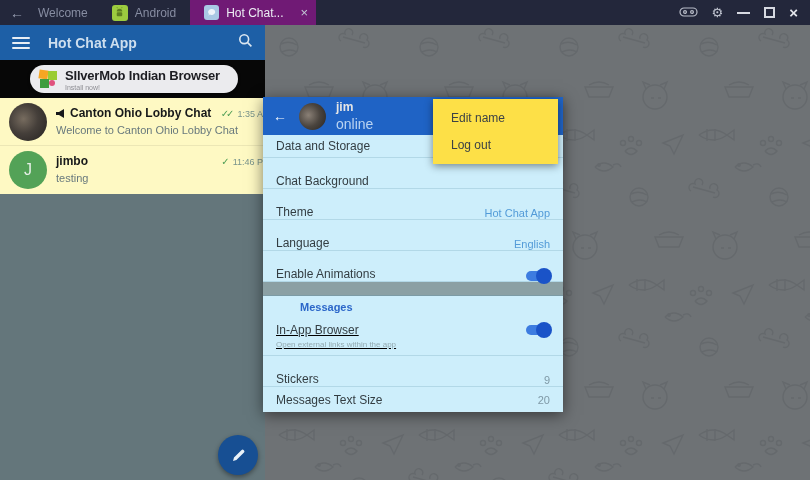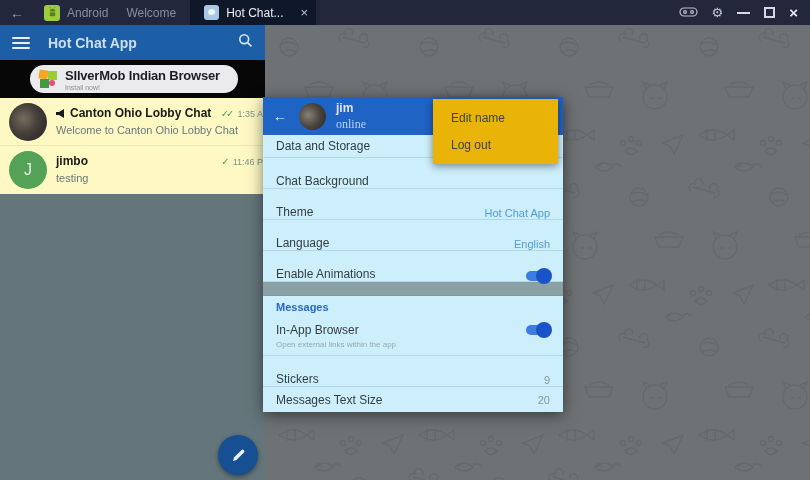--- a/index.html
+++ b/index.html
@@ -7,21 +7,21 @@
   body { font-family:"Liberation Sans","DejaVu Sans",sans-serif; position:relative; background:#6e7275; }
 
   
   .titlebar { position:absolute; left:0; top:0; width:810px; height:25px; background:#23273b;
               display:flex; align-items:center; z-index:30; }
   .tb-back { width:34px; text-align:center; color:#9aa1b5; font-size:14px; cursor:default; }
   .tb-tab { height:25px; display:flex; align-items:center; gap:7px; padding:0 14px;
             color:#878da2; font-size:12px; }
   .tb-tab.welcome { padding-left:4px; }
   .tb-tab.android { padding-left:10px; }
-  .tb-tab.active { background:#0f172a; color:#eceef4; padding-right:8px; }
+  .tb-tab.active { background:#701a75; color:#eceef4; padding-right:8px; }
   .android-icon { width:16px; height:16px; border-radius:3px; background:#9ccc3f;
                   display:flex; align-items:center; justify-content:center; }
   .chat-tab-icon { width:15px; height:15px; border-radius:3px; background:#a9c8e4;
                    display:flex; align-items:center; justify-content:center; }
   .tb-tab-close { color:#c3c8d6; font-size:13px; margin-left:10px; }
   .tb-spacer { flex:1; }
   .tb-right { display:flex; align-items:center; gap:14px; padding-right:12px; }
   .tb-ico { color:#c2c6d2; font-size:13px; line-height:1; }
   .tb-min { width:13px; height:2px; background:#d6d9e1; }
   .tb-max { width:11px; height:11px; border:2px solid #d6d9e1; }
@@ -74,42 +74,42 @@
   
   .dialog { position:absolute; left:263px; top:97px; width:300px; height:315px; z-index:10;
             box-shadow:0 3px 14px rgba(0,0,0,.5); background:#cdeefb; overflow:hidden; }
   .dlg-header { position:absolute; left:0; top:0; width:300px; height:38px; background:#1f63c5;
                 display:flex; align-items:center; }
   .dlg-back { color:#f2f6fb; font-size:14px; margin-left:10px; width:20px; }
   .dlg-avatar { width:27px; height:27px; border-radius:50%; margin-left:6px;
                 background:radial-gradient(circle at 35% 45%, #8a8076 0%, #4a443e 50%, #262321 100%); }
   .dlg-user { margin-left:10px; }
   .dlg-name { color:#e5e5e5; font-size:12px; font-weight:bold; }
-  .dlg-status { color:#b9d3f1; font-size:12px; margin-top:2px;font-family:Liberation Serif, serif; }
+  .dlg-status { color:#b9d3f1; font-size:14px; margin-top:2px; }
 
   .dlg-body { position:absolute; left:0; top:38px; width:300px; height:277px; background:#cdeefb; }
   .srow { position:relative; display:flex; align-items:center; padding:0 13px;
           border-bottom:1px solid rgba(130,175,195,.35); }
   .srow-label { font-size:12px; color:#333d42; flex:1; }
   .srow-value { font-size:11px; color:#539bd8; }
   .srow-num { font-size:11px; color:#7f99a6; }
   .h23 { height:23px;justify-content:center; } .h31 { height:31px;align-items:flex-end; } .h40 { height:40px; } .h25 { height:25px; border-bottom:none; }
   .section-gap { height:14px; background:#8ba0a4; border-bottom:1px solid rgba(110,150,165,.5); }
-  .section-head { height:20px; display:flex; align-items:flex-end; padding:0 13px 3px 13px; }
+  .section-head { height:20px; display:flex; align-items:flex-end; padding:0 13px 3px 13px;margin-left:24px; }
   .section-head span { font-size:11px; font-weight:bold; color:#2c67c9; }
-  .two-line { flex-direction:column; align-items:stretch; justify-content:center; }
+  .two-line { flex-direction:column; align-items:stretch; justify-content:center;text-decoration:underline; }
   .two-line .line1 { display:flex; align-items:center; }
   .sub-label { font-size:8px; color:#93aab1; margin-top:3px; }
 
   .toggle { position:relative; width:24px; height:10px; border-radius:5px; background:#3d7ce0; flex:none; }
   .toggle .knob { position:absolute; right:-2px; top:-3px; width:16px; height:16px; border-radius:50%;
                   background:#1a53c8; }
 
   
-  .ctx-menu { position:absolute; left:433px; top:99px; width:125px; height:65px; background:#eab308;
+  .ctx-menu { position:absolute; left:433px; top:99px; width:125px; height:65px; background:#fde047;
               z-index:20; box-shadow:0 2px 8px rgba(0,0,0,.45); display:flex; flex-direction:column;
               justify-content:space-around; padding:6px 0; }
   .ctx-item { font-size:12px; color:#3c4246; padding-left:18px; }
 </style>
 </head>
 <body>
 
 <div class="chat-bg">
   <svg width="545" height="455" viewBox="0 0 545 455" xmlns="http://www.w3.org/2000/svg">
     <defs>
@@ -152,35 +152,35 @@
       <use href="#doodle-tile" x="280" y="300"></use>
         <use href="#doodle-tile" x="420" y="300"></use>
       <use href="#doodle-tile" x="70" y="440"></use>
         <use href="#doodle-tile" x="210" y="440"></use>
     </g>
   </svg>
 </div>
 
 <div class="titlebar">
   <div class="tb-back">←</div>
+  <div class="tb-tab welcome">
+    <span>Welcome</span>
+  </div>
   <div class="tb-tab android">
     <span class="android-icon">
       <svg width="11" height="11" viewBox="0 0 12 12">
           <g fill="#5d7f20">
         <path d="M3 5 a3 3 0 0 1 6 0 z"></path>
             <rect x="3" y="5.6" width="6" height="4.4" rx="1"></rect>
         <line x1="4" y1="1.4" x2="3.2" y2="0.2" stroke="#5d7f20" stroke-width="0.8"></line>
         <line x1="8" y1="1.4" x2="8.8" y2="0.2" stroke="#5d7f20" stroke-width="0.8"></line>
       </g>
         </svg>
     </span>
     <span>Android</span>
-  </div>
-  <div class="tb-tab welcome">
-    <span>Welcome</span>
   </div>
   <div class="tb-tab active">
     <span class="chat-tab-icon">
       <svg width="9" height="9" viewBox="0 0 10 10">
           <path fill="#eef4fa" d="M5 1 a4 3.4 0 1 1 -2 6.3 L1.4 8.6 L2.2 6.6 A4 3.4 0 0 1 5 1 z"></path>
         </svg>
     </span>
     <span>Hot Chat...</span>
     <span class="tb-tab-close">×</span>
   </div>

